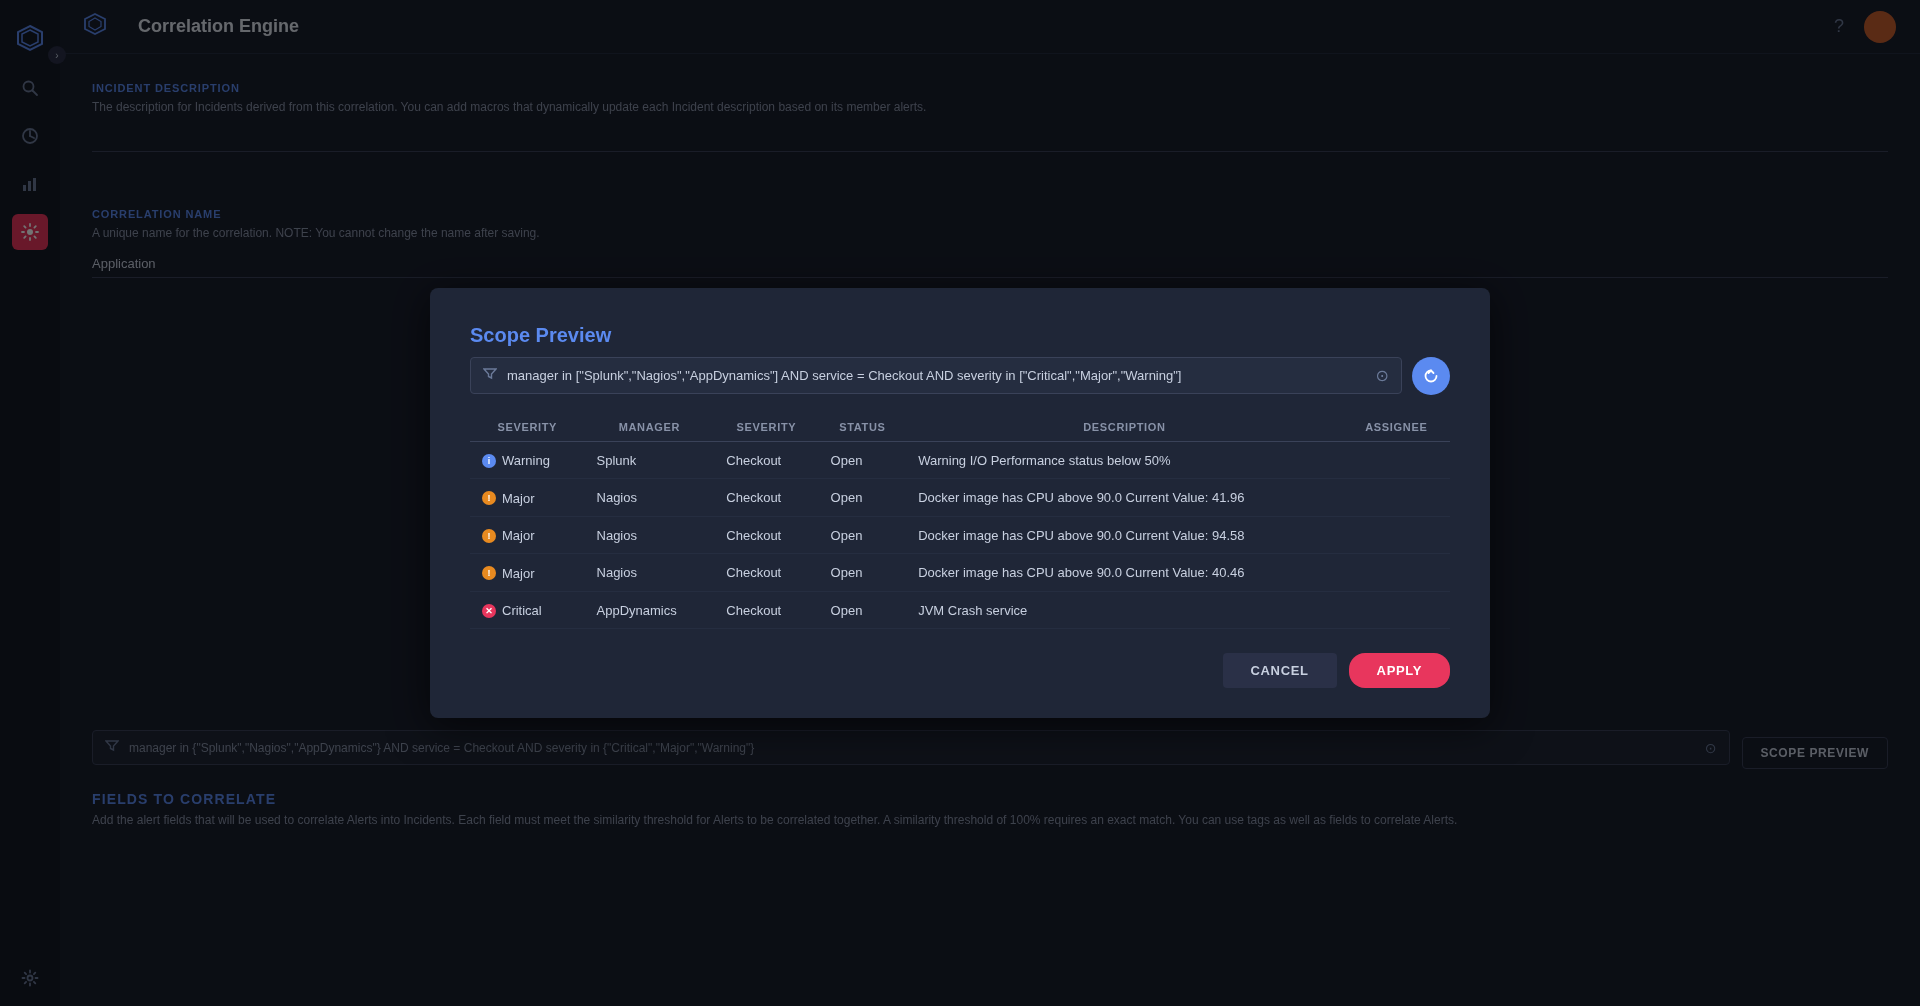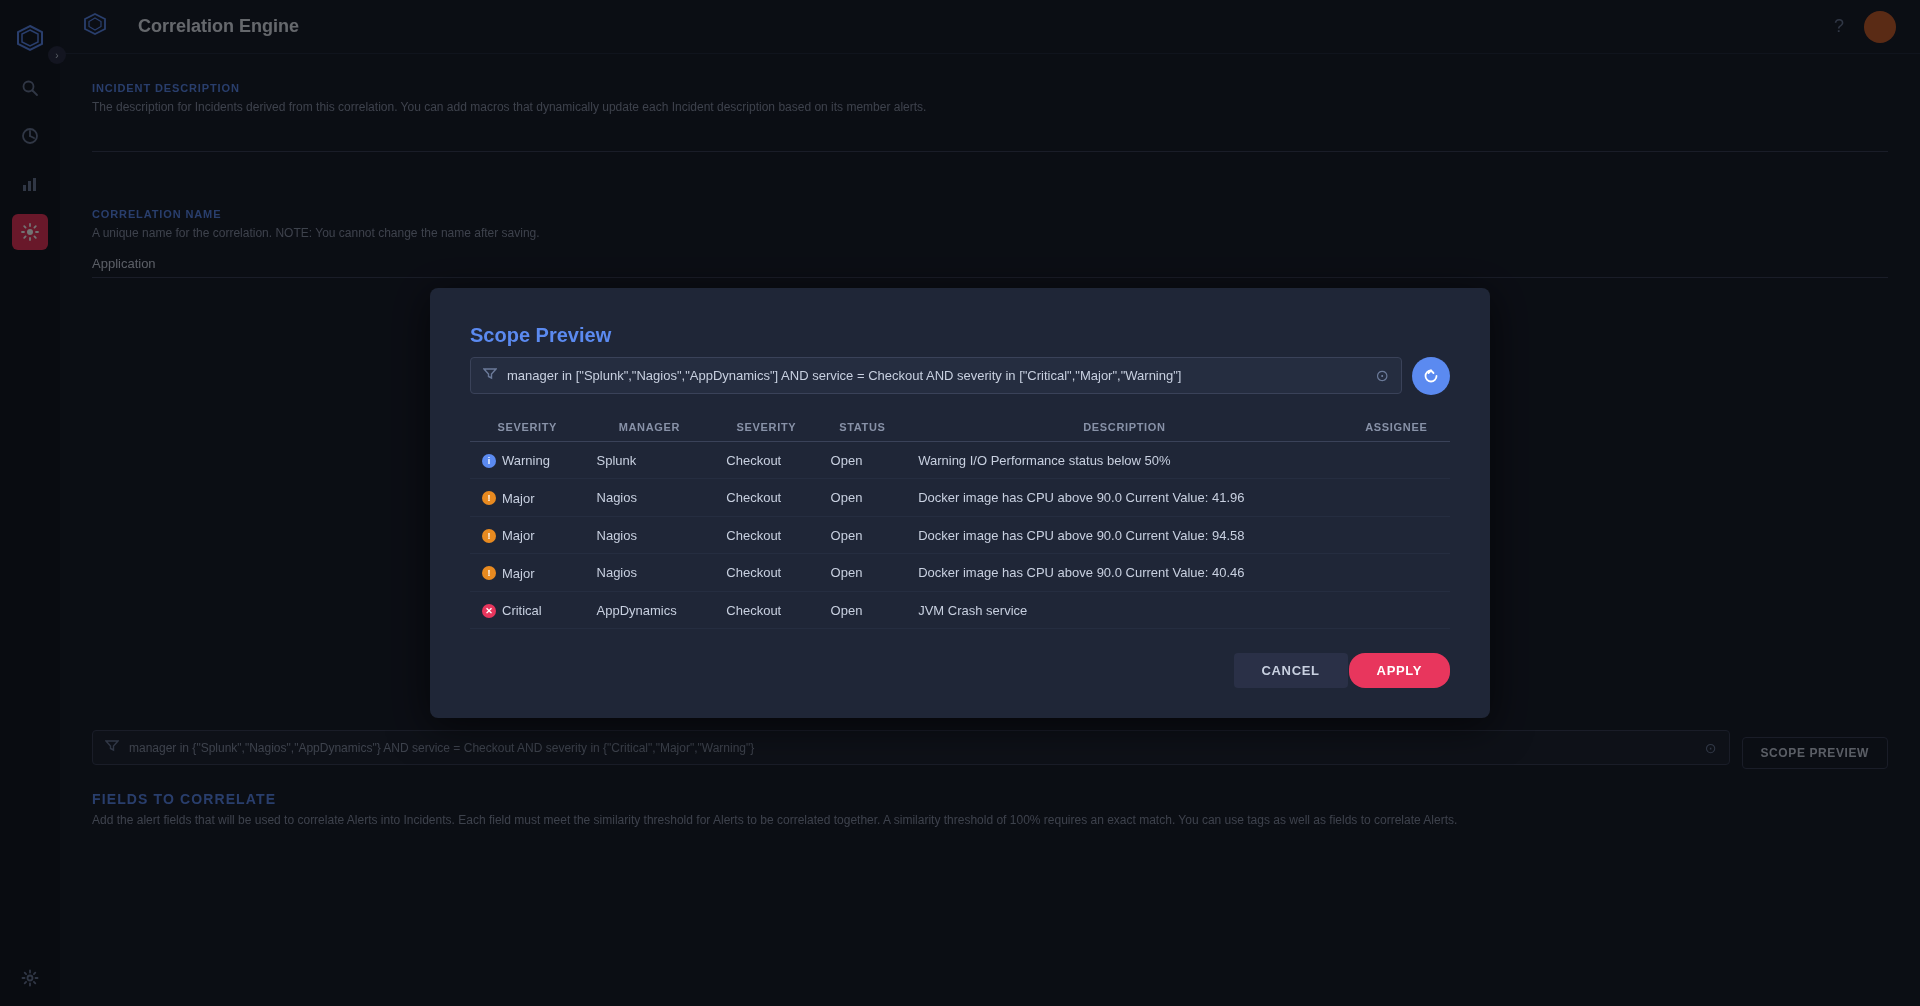--- a/index.html
+++ b/index.html
@@ -277,21 +277,21 @@
       font-size: 9px; font-weight: 700; color: #fff;
     }
     .dot-warning { background: #5b8af0; }
     .dot-major { background: #e88a20; }
     .dot-critical { background: #e8365d; }
 
     
     .modal-actions {
       display: flex;
       justify-content: flex-end;
-      gap: 1px;
+      gap: 12px;
     }
     .btn-cancel {
       background: #2a3047;
       border: none;
       color: #c8d0e0;
       padding: 10px 28px;
       border-radius: 4px;
       font-size: 13px;
       font-weight: 600;
       cursor: pointer;

